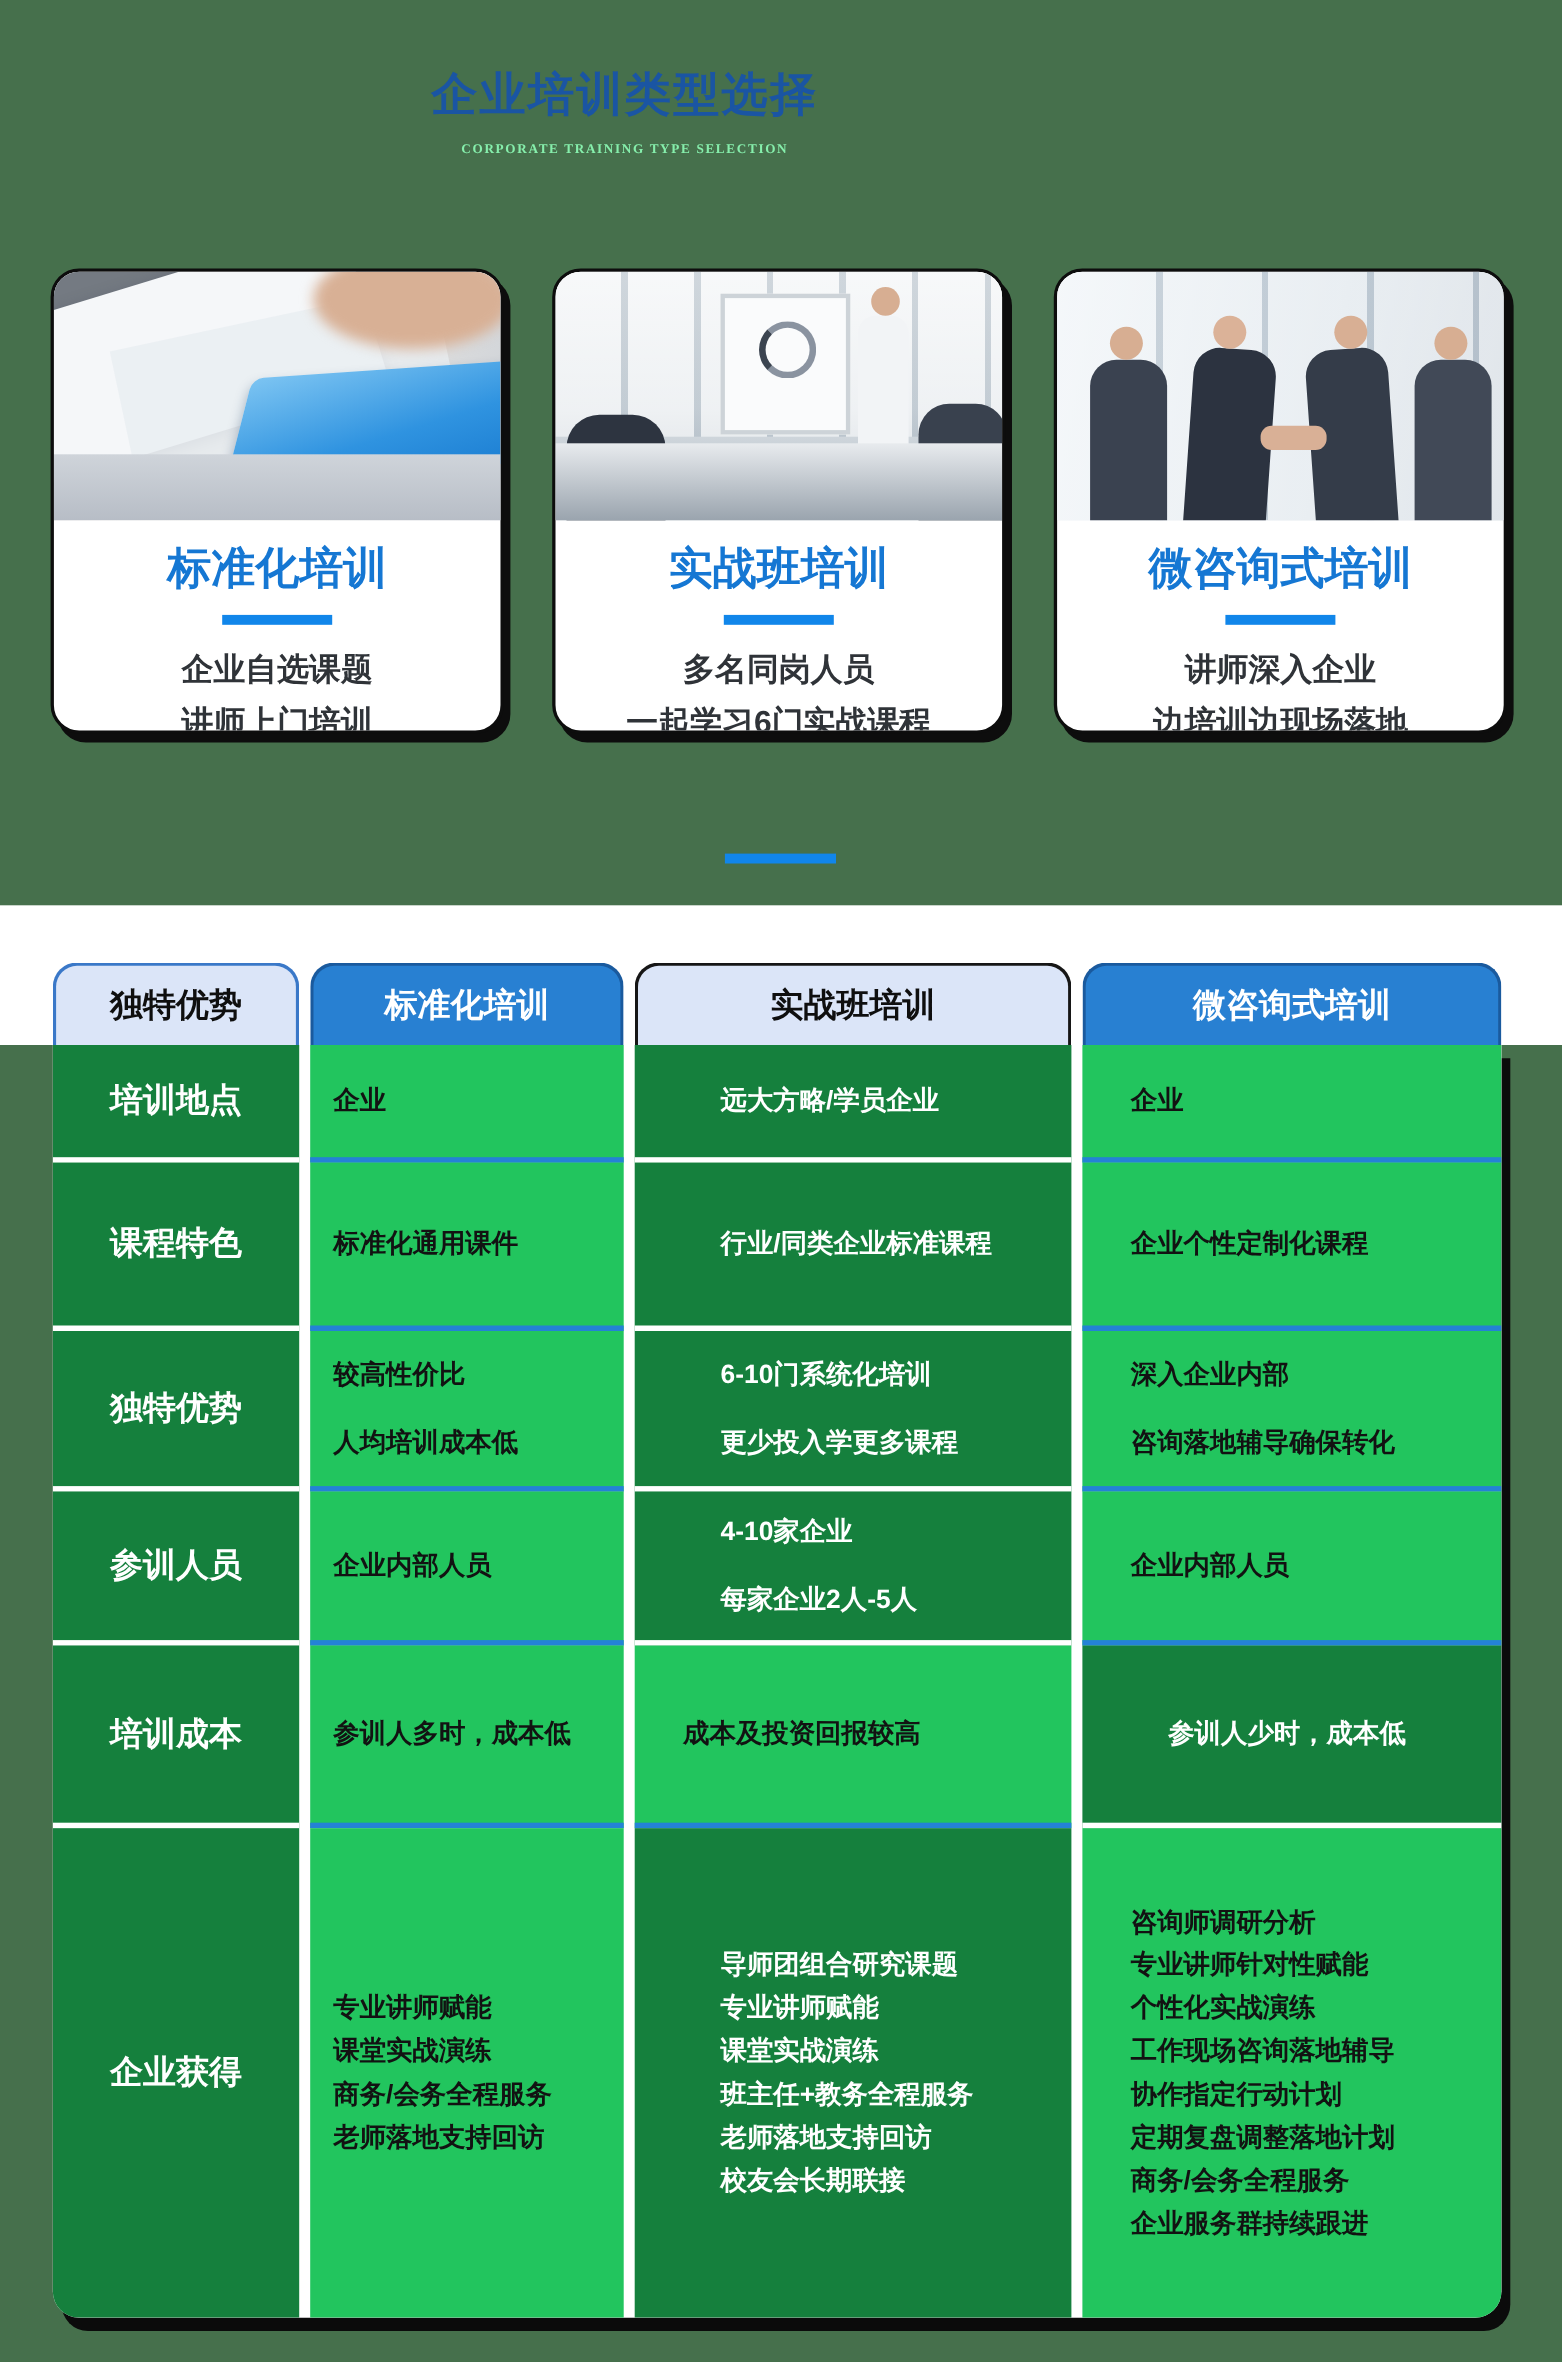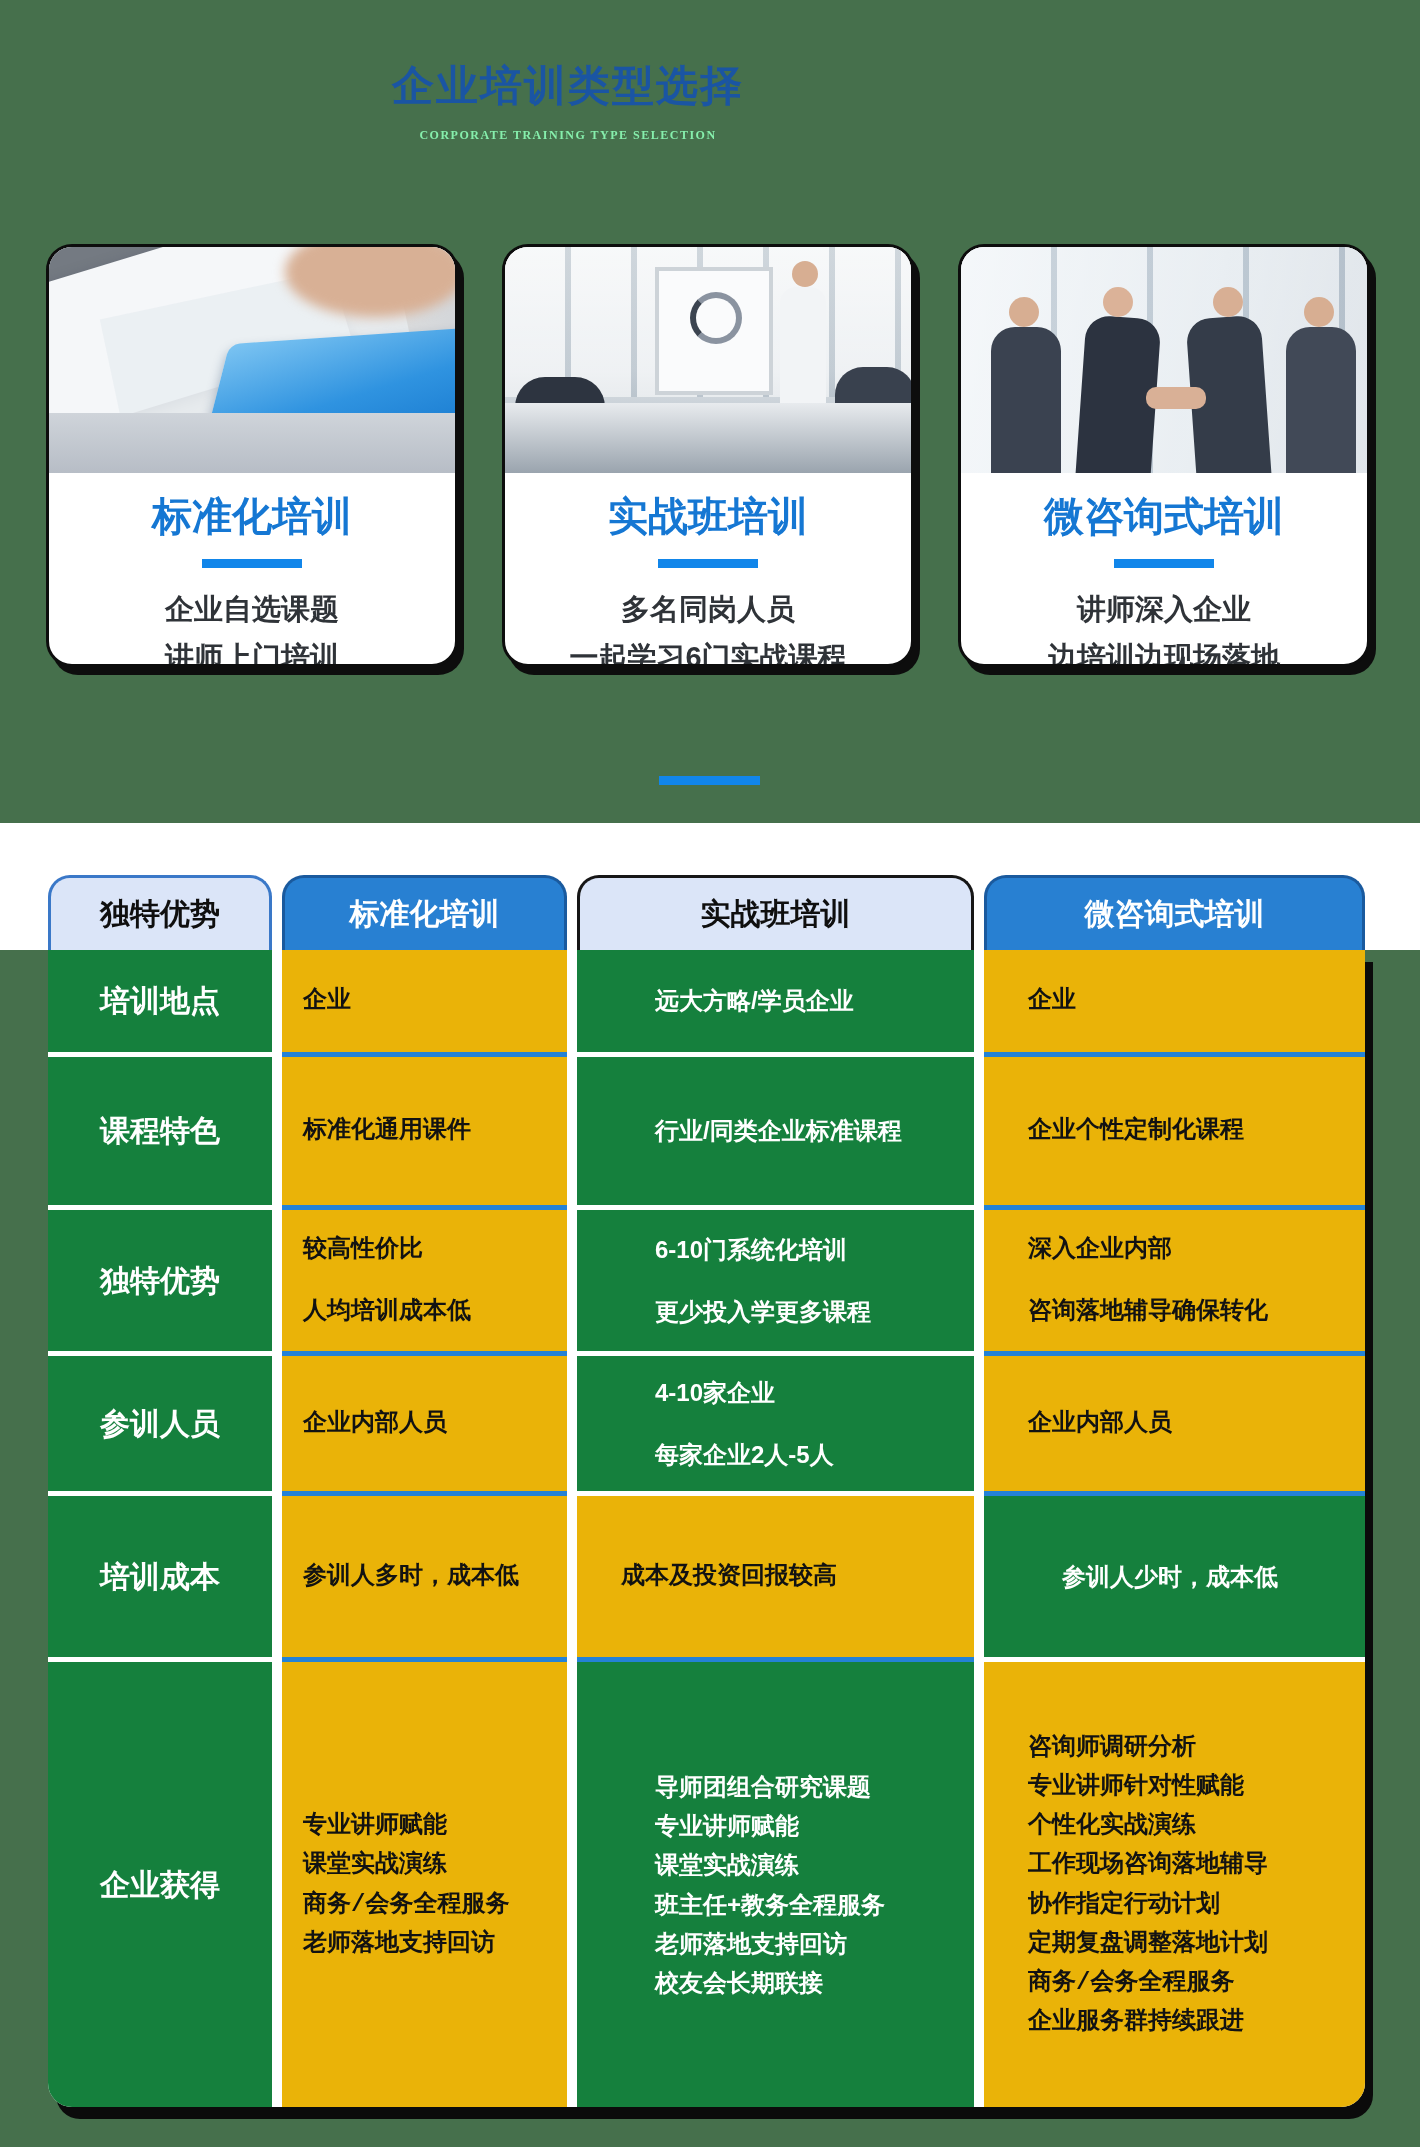--- a/index.html
+++ b/index.html
@@ -80,21 +80,21 @@
 
   .tbody{position:absolute;left:48px;top:950px;width:1317px;background:#ffffff;
          border-radius:0 0 24px 24px;box-shadow:8px 12px 0 #0b0b0b;overflow:hidden;
          display:flex;flex-direction:column;}
   .trow{display:grid;grid-template-columns:224px 285px 397px 381px;gap:10px;}
   .r1{height:107px}.r2{height:153px}.r3{height:146px}.r4{height:140px}.r5{height:166px}.r6{height:445px}
   .cell{box-sizing:border-box;display:flex;flex-direction:column;justify-content:center;
         row-gap:37px;font-size:24px;line-height:1.05;}
   .r6 .cell{row-gap:14px;}
   .cell.blue{background:#15803d;color:#ffffff;border-bottom:5px solid #ffffff;}
-  .cell.light{background:#eab308;color:#121212;border-bottom:5px solid #2482d6;font-family:Liberation Mono, monospace;}
+  .cell.light{background:#22c55e;color:#121212;border-bottom:5px solid #2482d6;}
   .r6 .cell{border-bottom:none;}
   .cell.label{align-items:center;font-size:30px;}
   .cell.c2{padding-left:21px;}
   .cell.c3{padding-left:78px;}
   .cell.c4{padding-left:44px;}
 </style>
 </head>
 <body>
 
 <div class="page">

